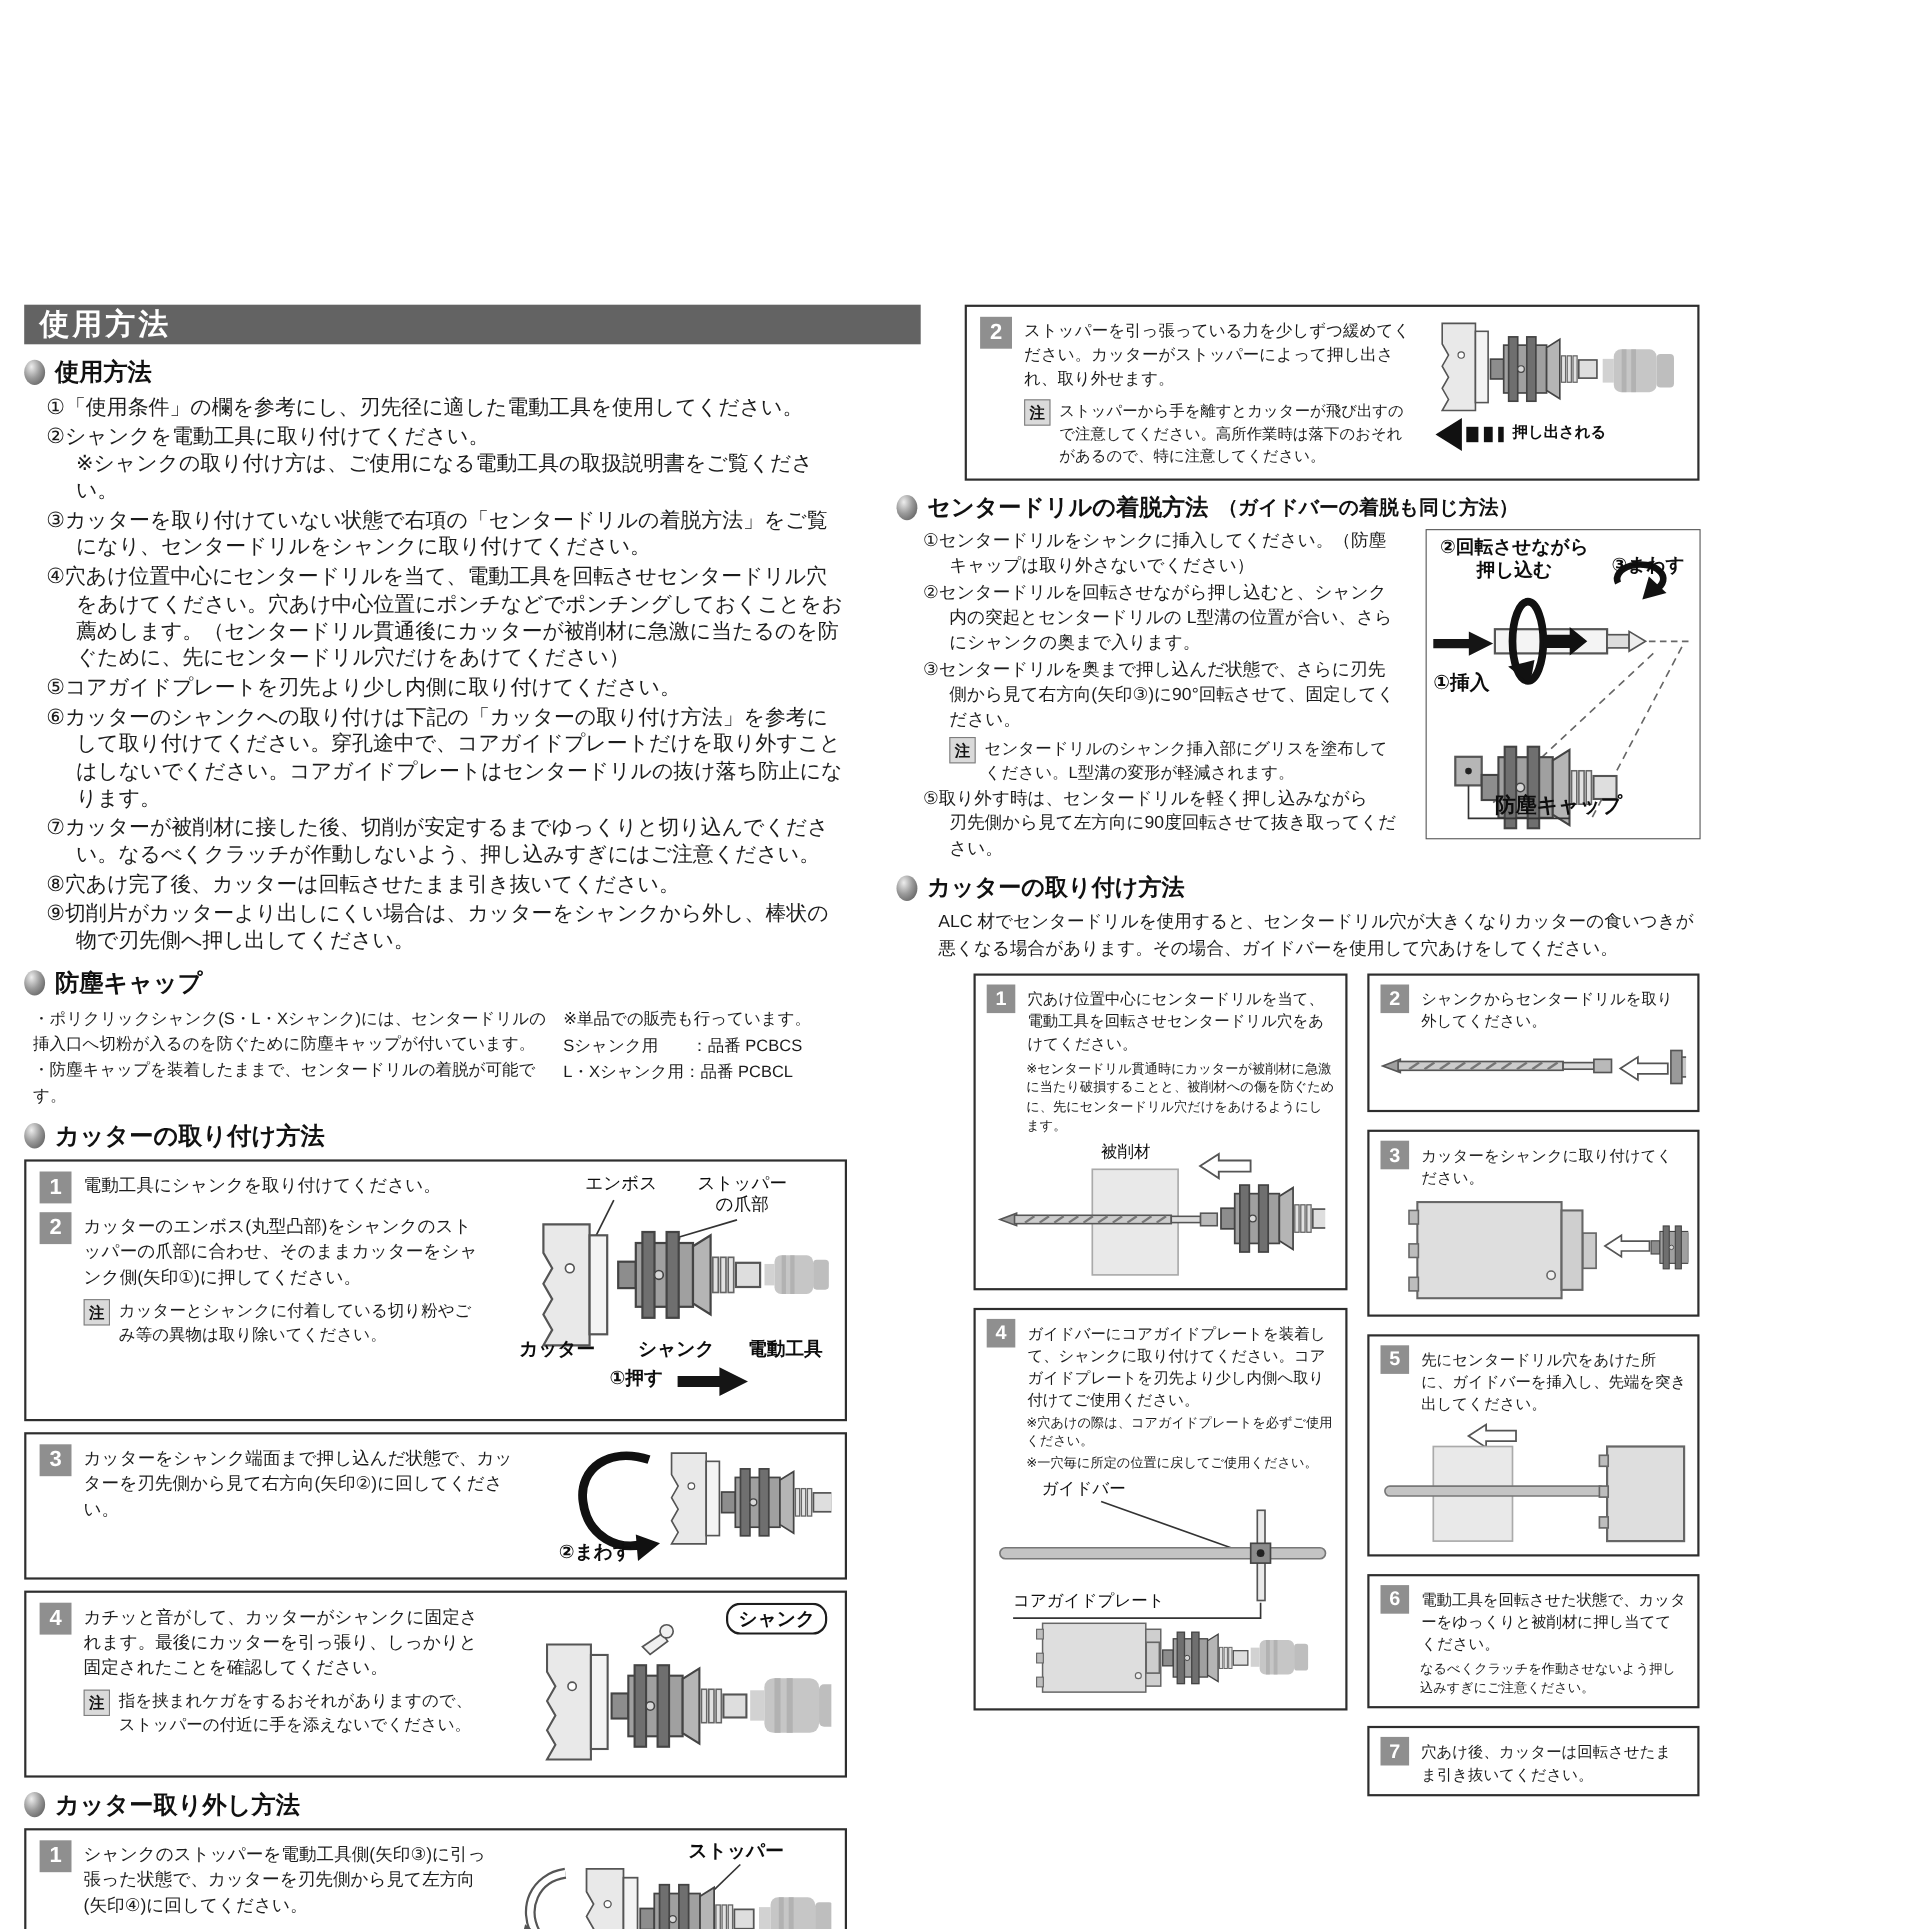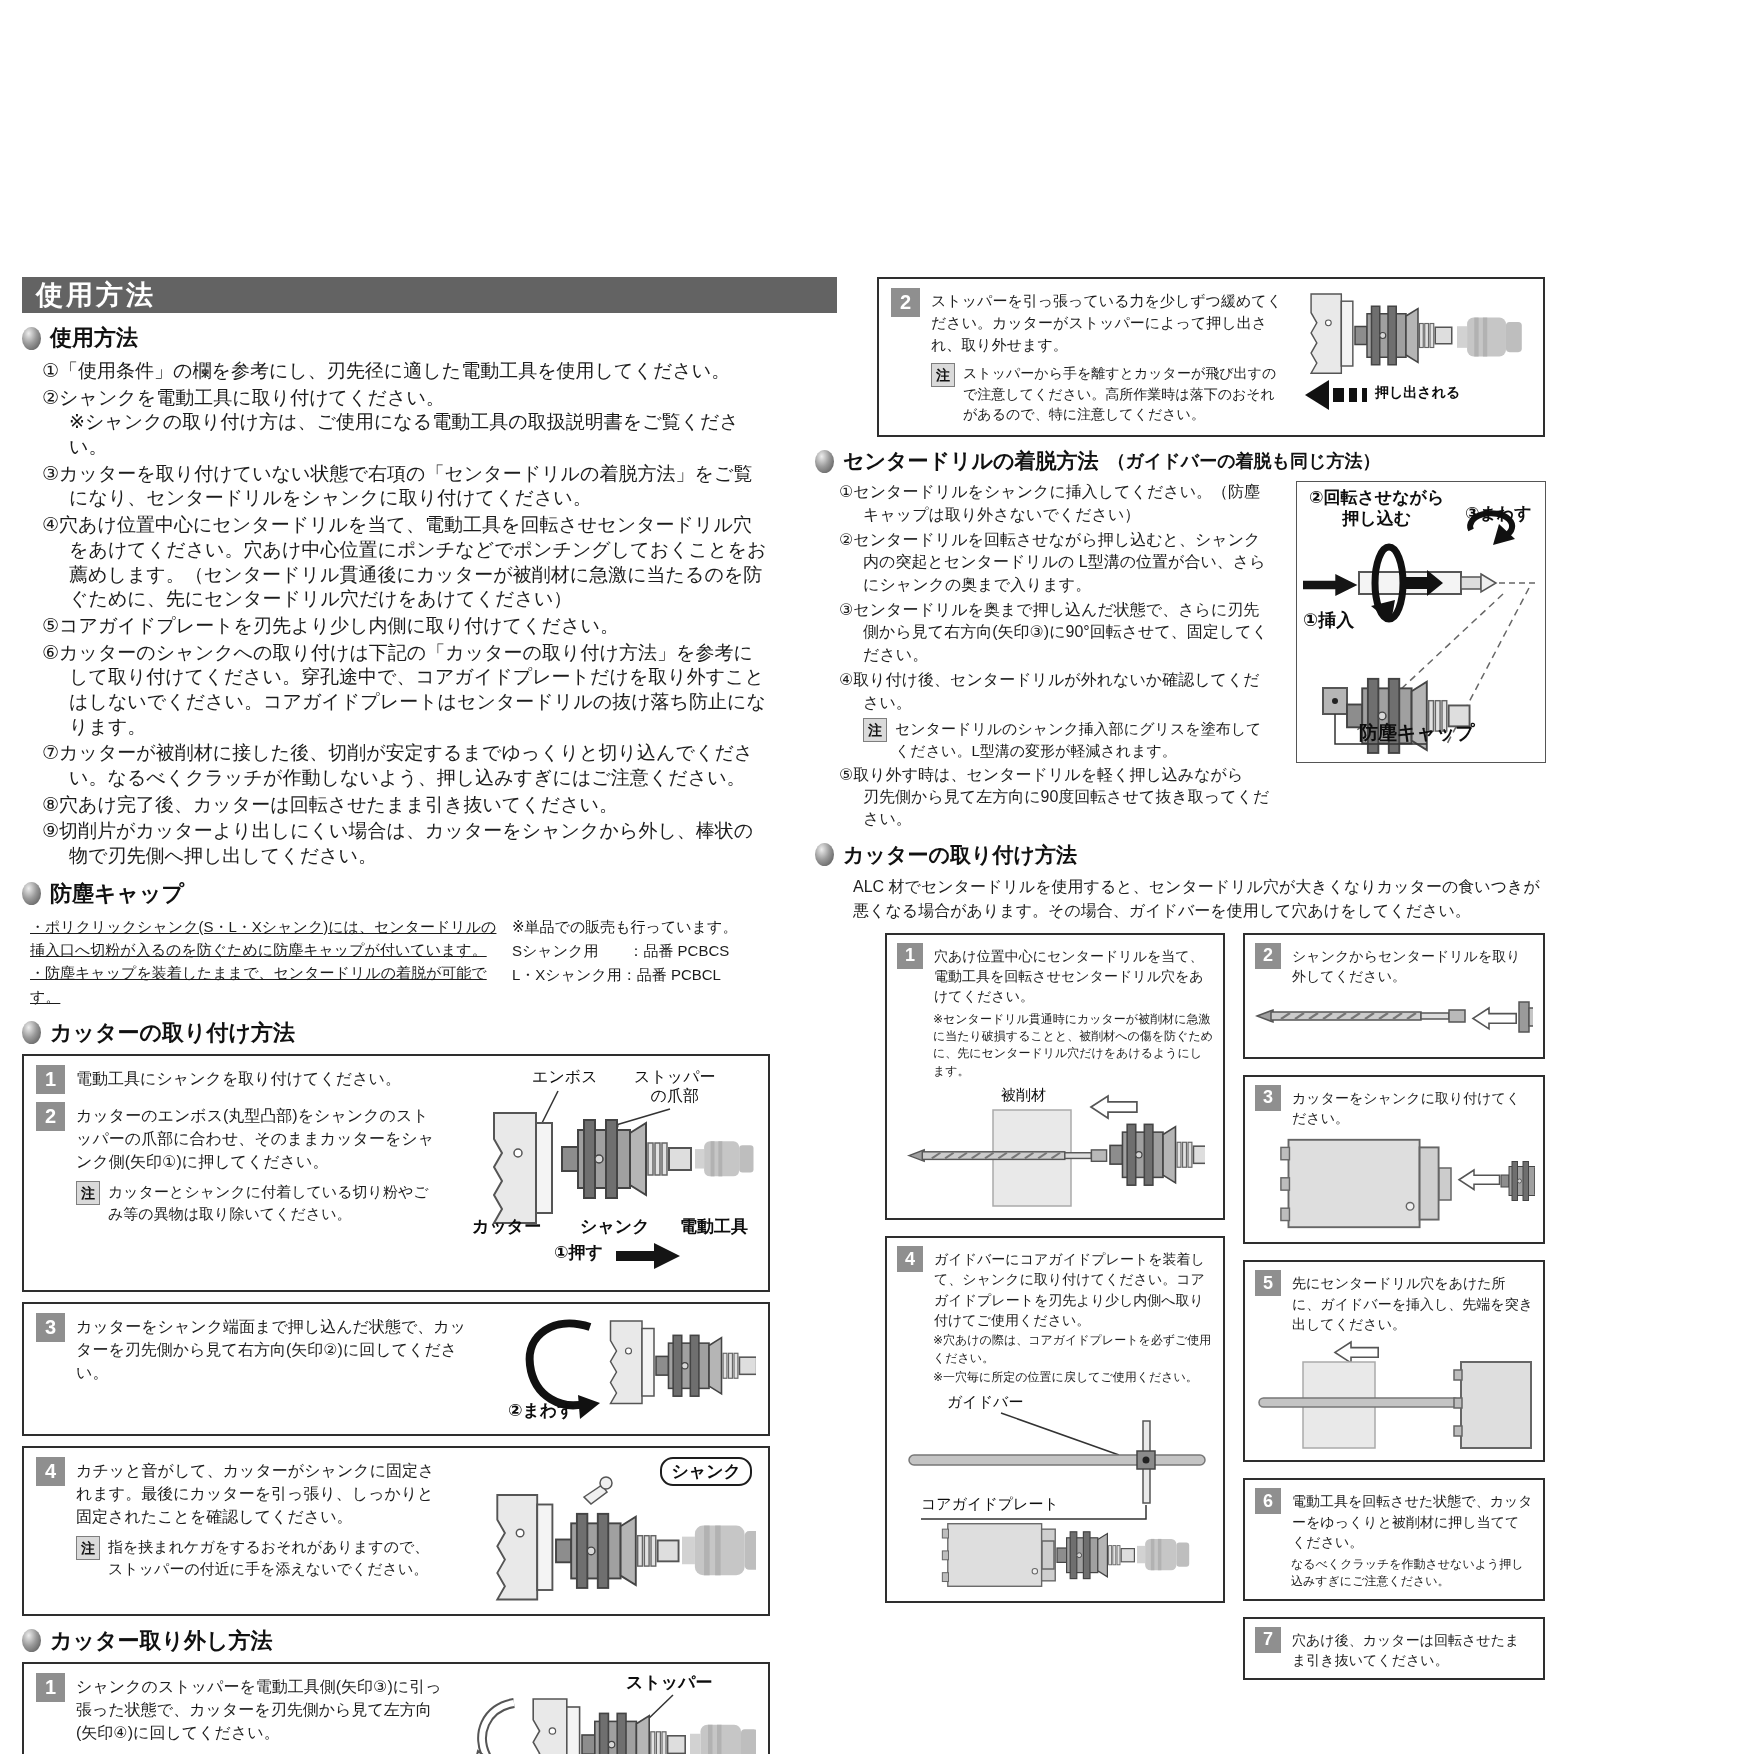--- a/index.html
+++ b/index.html
@@ -10,21 +10,21 @@
   .title-bar{width:815px;height:36px;background:#636363;color:#fff;font-size:27px;font-weight:bold;
              line-height:36px;padding-left:14px;letter-spacing:3px;box-sizing:border-box;}
   .sec-h{display:flex;align-items:center;gap:9px;font-weight:bold;font-size:22px;margin:10px 0 6px 0;color:#111;}
   .sec-h .sub{font-weight:bold;font-size:18px;}
   .ball{width:19px;height:23px;border-radius:50%;flex:0 0 auto;
         background:radial-gradient(ellipse at 35% 28%, #ededed 0%, #9a9a9a 45%, #4c4c4c 100%);}
   .hang{margin:0 0 2px 20px;padding-left:27px;text-indent:-27px;font-size:19px;line-height:1.3;white-space:pre-line;}
   .hang-r{margin:0 0 3px 24px;padding-left:24px;text-indent:-24px;font-size:16px;line-height:1.4;white-space:pre-line;}
   .dust-row{display:flex;gap:14px;margin-left:8px;}
   .dust-left{width:468px;font-size:15px;line-height:1.55;}
-  .dust-left p{margin:0;text-decoration:underline;}
+  .dust-left p{margin:0;}
   .dust-right{font-size:15px;line-height:1.6;white-space:pre-line;}
   .box{border:2px solid #2e2e2e;padding:9px 12px;margin:0 0 10px 0;box-sizing:border-box;overflow:hidden;background:#fff;}
   .box-flex{display:flex;gap:12px;justify-content:space-between;align-items:flex-start;}
   .step-row{display:flex;gap:11px;align-items:flex-start;margin-bottom:8px;}
   .stepnum{flex:0 0 auto;width:29px;height:29px;background:#8f8f8f;color:#fff;font-size:20px;font-weight:bold;
            display:flex;align-items:center;justify-content:center;}
   .stepnum.sm{width:26px;height:26px;font-size:18px;}
   .stept{font-size:16px;line-height:1.45;padding-top:2px;}
   .note-row{display:flex;gap:8px;margin:4px 0 2px 40px;}
   .badge{flex:0 0 auto;background:#dadada;border:1.5px solid #7e7e7e;font-weight:bold;font-size:14px;
@@ -303,21 +303,20 @@
       <span class="ball"></span>
       <span style="font-size:21px">センタードリルの着脱方法</span>
       <span class="sub">（ガイドバーの着脱も同じ方法）</span>
     </div>
 
     <div class="cd-wrap">
       <div class="cd-items">
         <p class="hang-r">①センタードリルをシャンクに挿入してください。（防塵キャップは取り外さないでください）</p>
         <p class="hang-r">②センタードリルを回転させながら押し込むと、シャンク内の突起とセンタードリルの L型溝の位置が合い、さらにシャンクの奥まで入ります。</p>
         <p class="hang-r">③センタードリルを奥まで押し込んだ状態で、さらに刃先側から見て右方向(矢印③)に90°回転させて、固定してください。</p>
-        <p class="hang-r">④取り付け後、センタードリルが外れないか確認してください。</p>
         <div class="note-row" style="margin-left:48px">
           <span class="badge">注</span>
           <span class="notet" style="font-size:15px">センタードリルのシャンク挿入部にグリスを塗布してください。L型溝の変形が軽減されます。</span>
         </div>
         <p class="hang-r">⑤取り外す時は、センタードリルを軽く押し込みながら　刃先側から見て左方向に90度回転させて抜き取ってください。</p>
       </div>
 
       <div class="diagram diagF">
         <svg width="246" height="278" viewBox="0 0 246 278">
           <use href="#g-arrow-right-black" transform="translate(6,92) scale(0.85)"></use>

